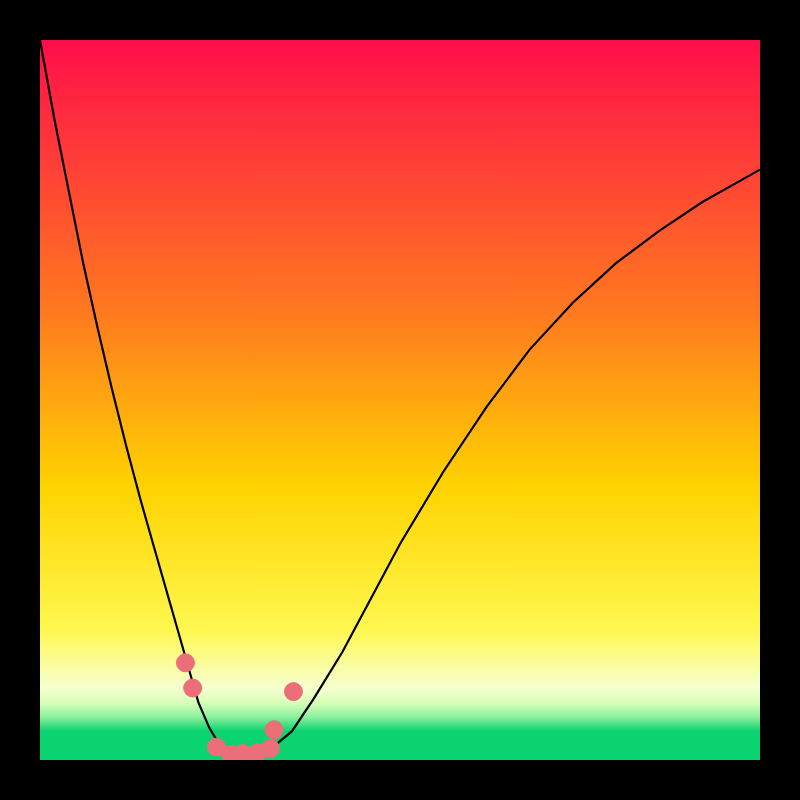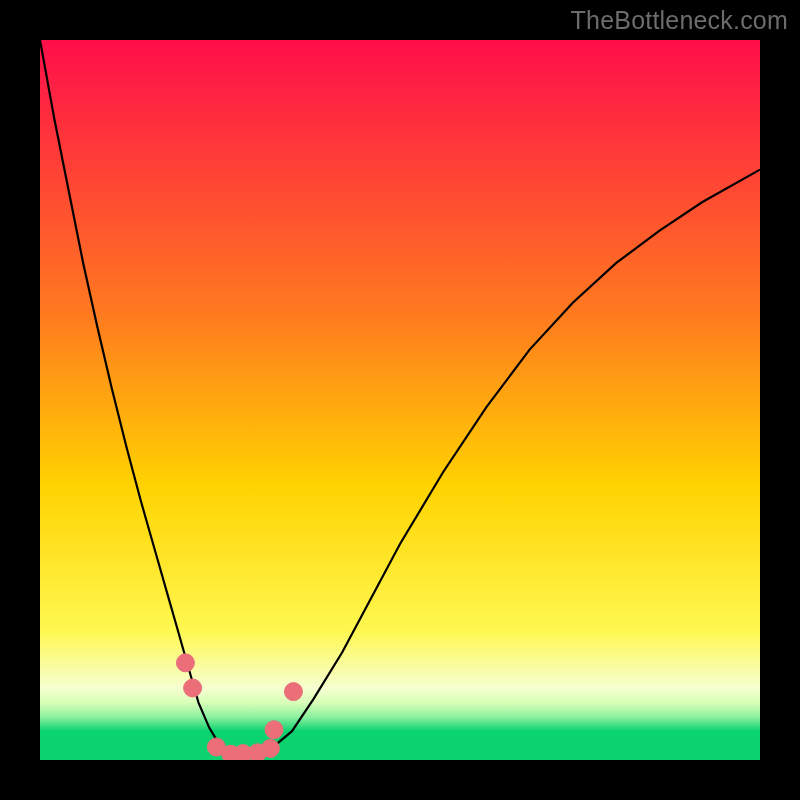--- a/index.html
+++ b/index.html
@@ -72,14 +72,13 @@
           <circle cx="190.80" cy="714.24" r="9" fill="#eb6e79" stroke="#e9707a" stroke-width="1"></circle>
           <circle cx="203.04" cy="713.52" r="9" fill="#eb6e79" stroke="#e9707a" stroke-width="1"></circle>
           <circle cx="217.44" cy="712.80" r="9" fill="#eb6e79" stroke="#e9707a" stroke-width="1"></circle>
           <circle cx="230.40" cy="708.48" r="9" fill="#eb6e79" stroke="#e9707a" stroke-width="1"></circle>
           <circle cx="234.00" cy="689.76" r="9" fill="#eb6e79" stroke="#e9707a" stroke-width="1"></circle>
           <circle cx="253.44" cy="651.60" r="9" fill="#eb6e79" stroke="#e9707a" stroke-width="1"></circle>
         </g>
     </svg>
   </div>
 
-  <div class="watermark">TheBottleneck.com</div>
 </div>
 
 </body></html>

